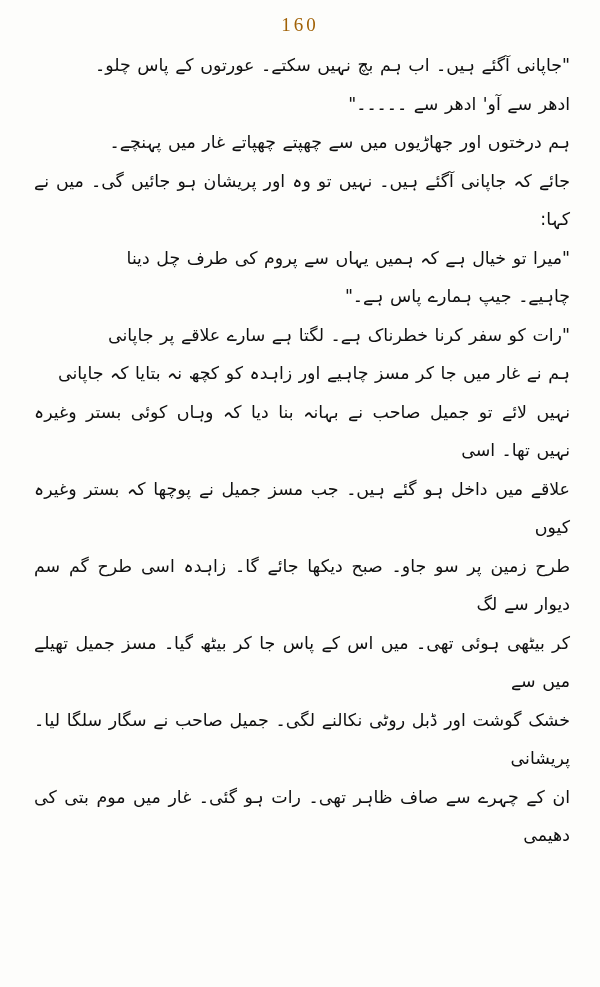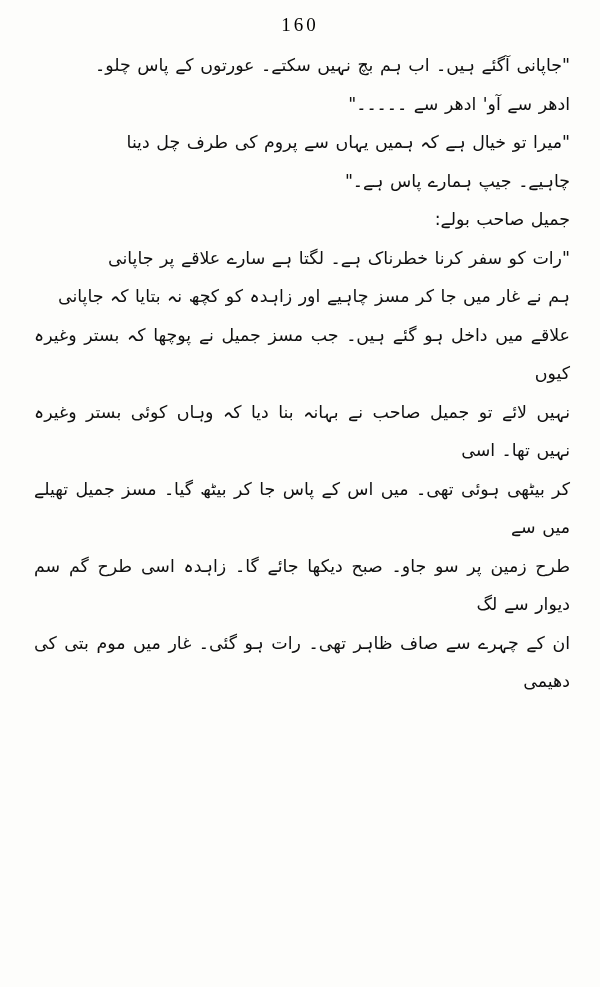--- a/index.html
+++ b/index.html
@@ -23,21 +23,21 @@
   }
   .page-number {
     position: absolute;
     top: 14px;
     left: 0;
     width: 100%;
     text-align: center;
     font-family: "Liberation Serif", serif;
     font-size: 19px;
     letter-spacing: 3px;
-    color: #000000;
+    color: #a16207;
   }
   .body-text {
     position: absolute;
     top: 46px;
     left: 34px;
     right: 30px;
     direction: rtl;
     text-align: right;
     unicode-bidi: embed;
   }
@@ -71,49 +71,55 @@
 
   <div class="body-text">
 
     <p class="para justify">
       <span>"جاپانی آگئے ہیں۔ اب ہم بچ نہیں سکتے۔ عورتوں کے پاس چلو۔</span>
     </p>
     <p class="para">
       <span class="tail-left">ادھر سے آو' ادھر سے ۔۔۔۔۔"</span>
     </p>
 
+    <p class="para justify">
+      <span>ہم درختوں اور جھاڑیوں میں سے چھپتے چھپاتے غار میں پہنچے۔</span>
+    </p>
+    <p class="para justify">
+      <span>جائے کہ جاپانی آگئے ہیں۔ نہیں تو وہ اور پریشان ہو جائیں گی۔ میں نے کہا:</span>
+    </p>
 
     <p class="para justify">
       <span>"میرا تو خیال ہے کہ ہمیں یہاں سے پروم کی طرف چل دینا</span>
     </p>
     <p class="para">
       <span class="tail-left">چاہیے۔ جیپ ہمارے پاس ہے۔"</span>
     </p>
 
-    <p class="para">
-      <span class="tail-left">جمیل صاحب بولے:</span>
-    </p>
 
     <p class="para justify">
       <span>"رات کو سفر کرنا خطرناک ہے۔ لگتا ہے سارے علاقے پر جاپانی</span>
     </p>
 
     <p class="para justify">
       <span>ہم نے غار میں جا کر مسز چاہیے اور زاہدہ کو کچھ نہ بتایا کہ جاپانی</span>
     </p>
     <p class="para justify">
+      <span>نہیں لائے تو جمیل صاحب نے بہانہ بنا دیا کہ وہاں کوئی بستر وغیرہ نہیں تھا۔ اسی</span>
+    </p>
+    <p class="para justify">
       <span>علاقے میں داخل ہو گئے ہیں۔ جب مسز جمیل نے پوچھا کہ بستر وغیرہ کیوں</span>
     </p>
     <p class="para justify">
-      <span>نہیں لائے تو جمیل صاحب نے بہانہ بنا دیا کہ وہاں کوئی بستر وغیرہ نہیں تھا۔ اسی</span>
+      <span>طرح زمین پر سو جاو۔ صبح دیکھا جائے گا۔ زاہدہ اسی طرح گم سم دیوار سے لگ</span>
     </p>
     <p class="para justify">
       <span>کر بیٹھی ہوئی تھی۔ میں اس کے پاس جا کر بیٹھ گیا۔ مسز جمیل تھیلے میں سے</span>
     </p>
     <p class="para justify">
-      <span>طرح زمین پر سو جاو۔ صبح دیکھا جائے گا۔ زاہدہ اسی طرح گم سم دیوار سے لگ</span>
+      <span>خشک گوشت اور ڈبل روٹی نکالنے لگی۔ جمیل صاحب نے سگار سلگا لیا۔ پریشانی</span>
     </p>
     <p class="para justify">
       <span>ان کے چہرے سے صاف ظاہر تھی۔ رات ہو گئی۔ غار میں موم بتی کی دھیمی</span>
     </p>
 
   </div>
 </div>
 
 </body></html>

